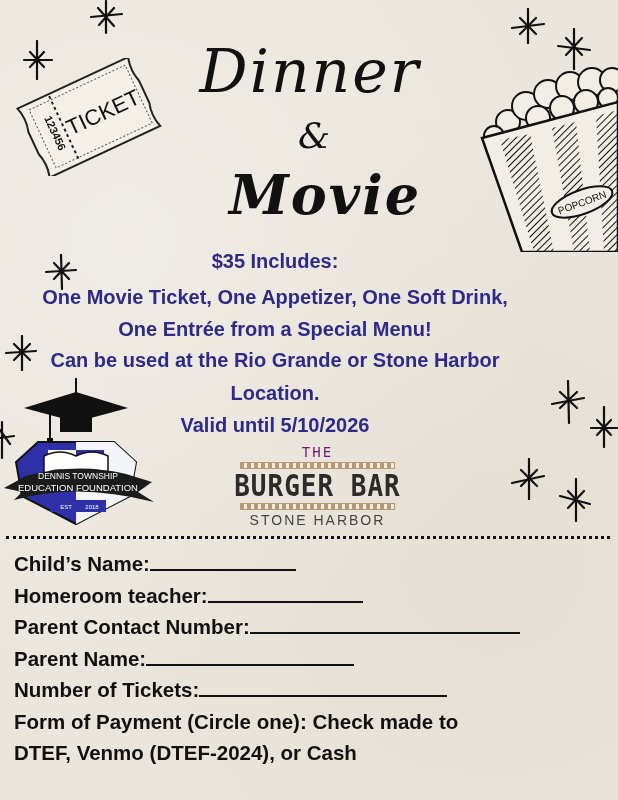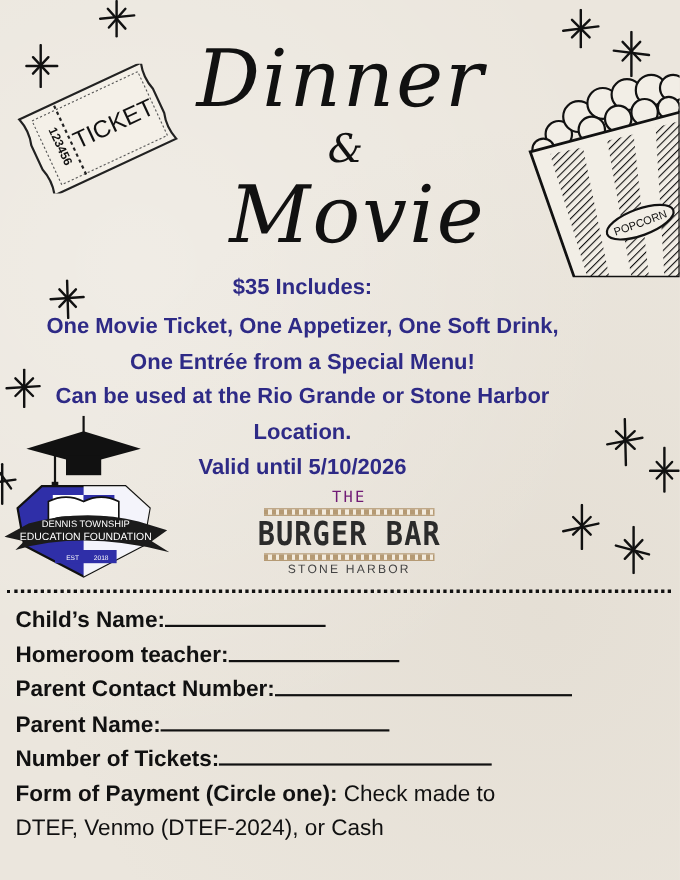--- a/index.html
+++ b/index.html
@@ -41,26 +41,26 @@
   .form {
     position: absolute; left: 14px; top: 548px; width: 600px;
     font-family: "Liberation Sans", sans-serif;
     color: #111;
     font-size: 20.5px;
     line-height: 31.5px;
   }
   .form .row { white-space: nowrap; }
   .form .lbl { font-weight: bold; text-align: center; }
   .form .blank { display: inline-block; border-bottom: 2px solid #111; height: 18px; vertical-align: baseline; }
-  .form .normal { font-weight: normal; }
+  .form .normal { font-weight: bold; }
   .bb-wrap { position: absolute; left: 230px; top: 444px; width: 175px; height: 88px; text-align: center; }
   .bb-the { font-family: "DejaVu Sans Mono", monospace; font-size: 14px; color: #701a75; letter-spacing: 2px; }
   .bb-dots { height: 5px; margin: 2px 10px; background: repeating-linear-gradient(90deg, #b59a74 0 4px, #f3ebdd 4px 7px); border-top: 1px solid #b59a74; border-bottom: 1px solid #b59a74; }
   .bb-main { font-family: "DejaVu Sans Mono", monospace; font-weight: bold; font-size: 26px; color: #2b2b2b; letter-spacing: 1px; line-height: 30px; transform: scaleY(1.15); }
-  .bb-sub { font-family: "Liberation Sans", sans-serif; font-size: 11px; color: #444; letter-spacing: 2px; }
+  .bb-sub { font-family: "Liberation Sans", sans-serif; font-size: 14px; color: #444; letter-spacing: 2px; }
 </style>
 </head>
 <body>
 
 <div class="paper"></div>
 
 <svg class="sparkle" style="left:88px;top:0px" width="36" height="36" viewBox="0 0 36 36">
     <g stroke="#111" stroke-width="2.2" stroke-linecap="round">
       <line x1="18" y1="1" x2="18" y2="33"></line>
       <line x1="3" y1="17" x2="34" y2="14"></line>
@@ -151,23 +151,23 @@
 <svg class="abs" style="left:14px;top:58px" width="155" height="118" viewBox="0 0 155 118">
   <g transform="rotate(-25 78 59)">
     <path d="M18 34 L140 34 Q136 47 140 60 L140 84 Q136 97 140 110 L18 110 Q22 97 18 84 L18 60 Q22 47 18 34 Z" transform="translate(-4 -14)" fill="#f4f0e8" stroke="#222" stroke-width="2"></path>
     <path d="M24 26 L130 26 L130 90 L24 90 Z" fill="none" stroke="#555" stroke-width="1" stroke-dasharray="2 2"></path>
     <line x1="48" y1="22" x2="48" y2="94" stroke="#222" stroke-width="2" stroke-dasharray="3 3"></line>
     <text x="90" y="67" text-anchor="middle" font-family="Liberation Sans, sans-serif" font-size="22" fill="#111">TICKET</text>
     <text x="34" y="58" text-anchor="middle" font-family="Liberation Sans, sans-serif" font-size="11" font-weight="bold" fill="#111" transform="rotate(90 34 58)">123456</text>
   </g>
 </svg>
 
-<div class="title-script" style="left:160px;top:26px;width:300px;font-size:72px;line-height:90px;">Dinner</div>
+<div class="title-script" style="left:160px;top:26px;width:300px;font-size:60px;line-height:90px;">Dinner</div>
 <div class="title-script" style="left:290px;top:116px;width:50px;font-size:36px;line-height:40px;">&amp;</div>
-<div class="title-script" style="left:190px;top:150px;width:270px;font-size:72px;line-height:90px;">Movie</div>
+<div class="title-script" style="left:190px;top:150px;width:270px;font-size:54px;line-height:90px;font-weight:bold;">Movie</div>
 
 <svg class="abs" style="left:478px;top:62px" width="140" height="190" viewBox="0 0 140 190">
   <defs>
     <pattern id="hatch" width="5" height="5" patternUnits="userSpaceOnUse" patternTransform="rotate(45)">
       <line x1="0" y1="0" x2="0" y2="5" stroke="#111" stroke-width="2"></line>
     </pattern>
   </defs>
   <g fill="#f2eee6" stroke="#111" stroke-width="2">
     <circle cx="30" cy="60" r="12"></circle>
       <circle cx="48" cy="44" r="14"></circle>

